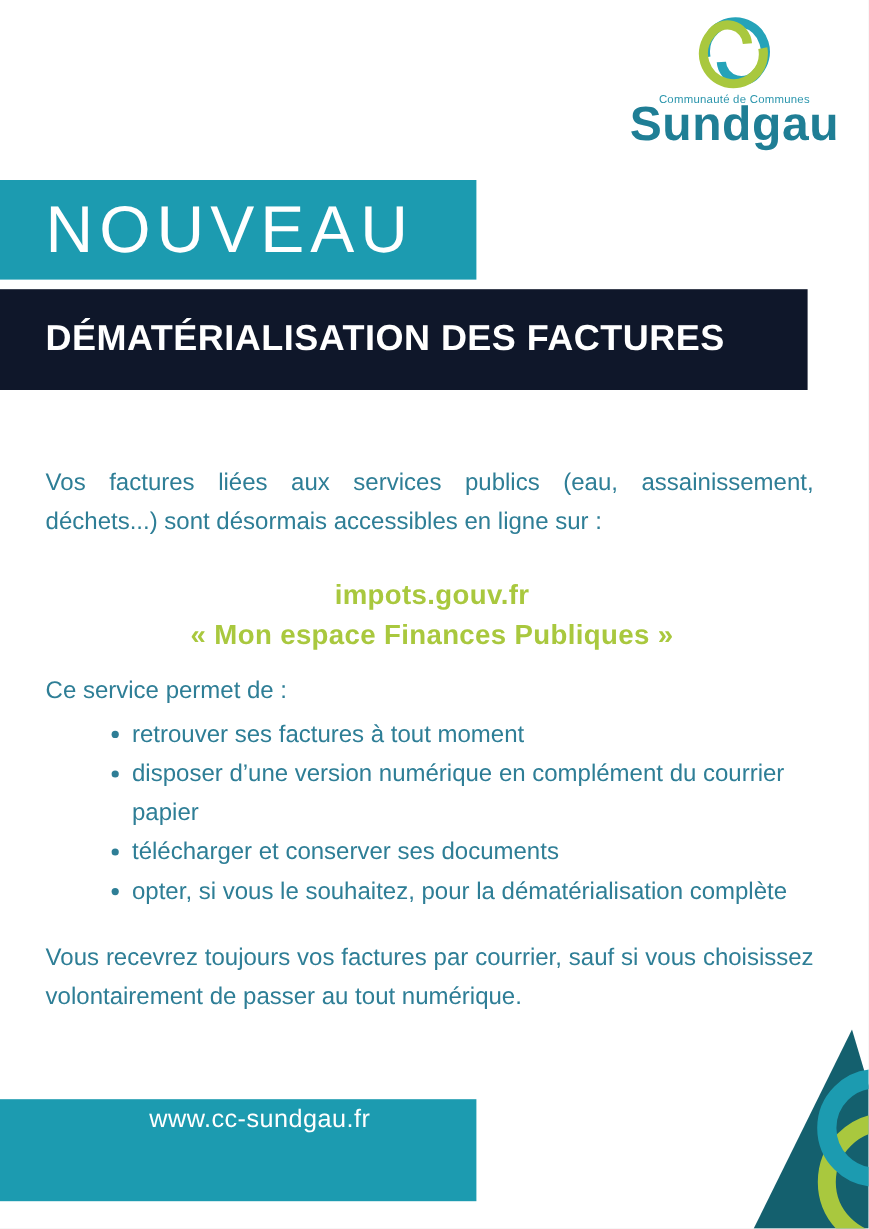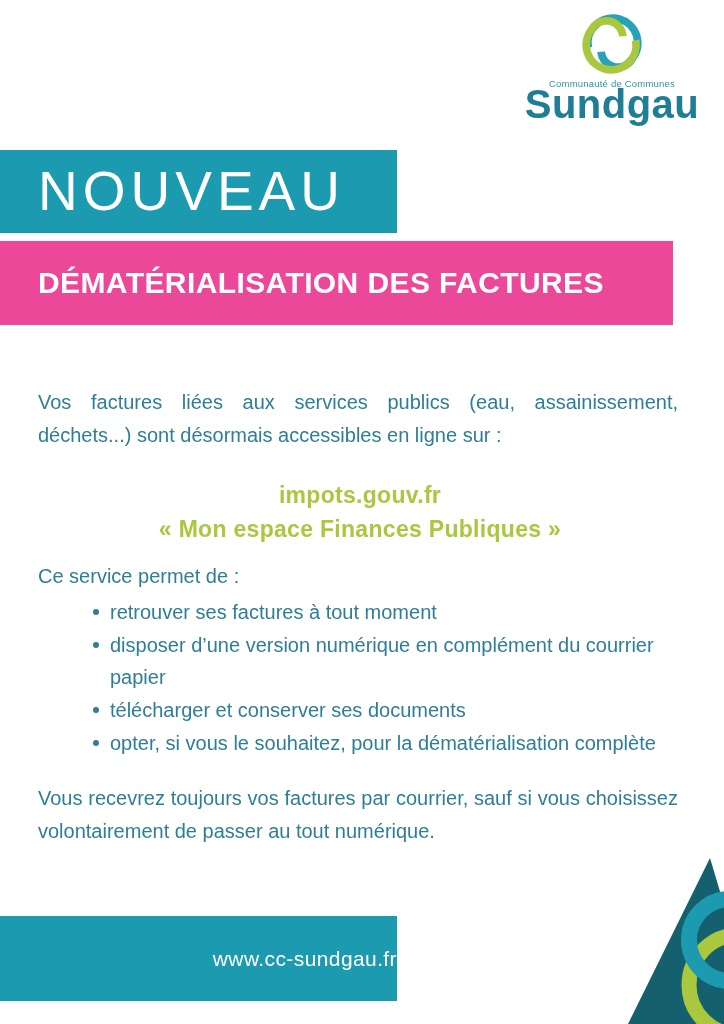--- a/index.html
+++ b/index.html
@@ -32,21 +32,21 @@
     position:absolute;left:0;top:150px;width:397px;height:83px;
     background:#1c9bb0;display:flex;align-items:center;
     padding-left:38px;box-sizing:border-box;text-align:center;
   }
   .banner-new-label{
     color:#ffffff;font-size:55px;font-weight:300;
     letter-spacing:5px;line-height:1;
   }
   .banner-title{
     position:absolute;left:0;top:241px;width:673px;height:84px;
-    background:#ec4899;display:flex;align-items:center;
+    background:#0f172a;display:flex;align-items:center;
     padding-left:38px;box-sizing:border-box;
   }
   .banner-title-label{
     color:#ffffff;font-size:30px;font-weight:bold;
     letter-spacing:.4px;line-height:1;
   }
 
   
   .intro{
     position:absolute;left:38px;top:366px;width:640px;
@@ -72,22 +72,22 @@
   }
   .outro{
     position:absolute;left:38px;top:762px;width:640px;
     color:#2e7e96;font-size:20px;line-height:33px;
     text-align:justify;
   }
 
   
   .footer{
     position:absolute;left:0;top:916px;width:397px;height:85px;
-    background:#1c9bb0;display:flex;flex-direction:column;
-    justify-content:center;padding-left:36px;box-sizing:border-box;align-items:flex-end;
+    background:#1c9bb0;display:flex;
+    justify-content:center;padding-left:36px;box-sizing:border-box;
   }
   .footer-line{
     color:#ffffff;font-size:21px;line-height:33px;letter-spacing:.4px;
   }
 
   
   .corner{position:absolute;right:0;bottom:0;width:130px;height:170px;}
 </style>
 </head>
 <body>

